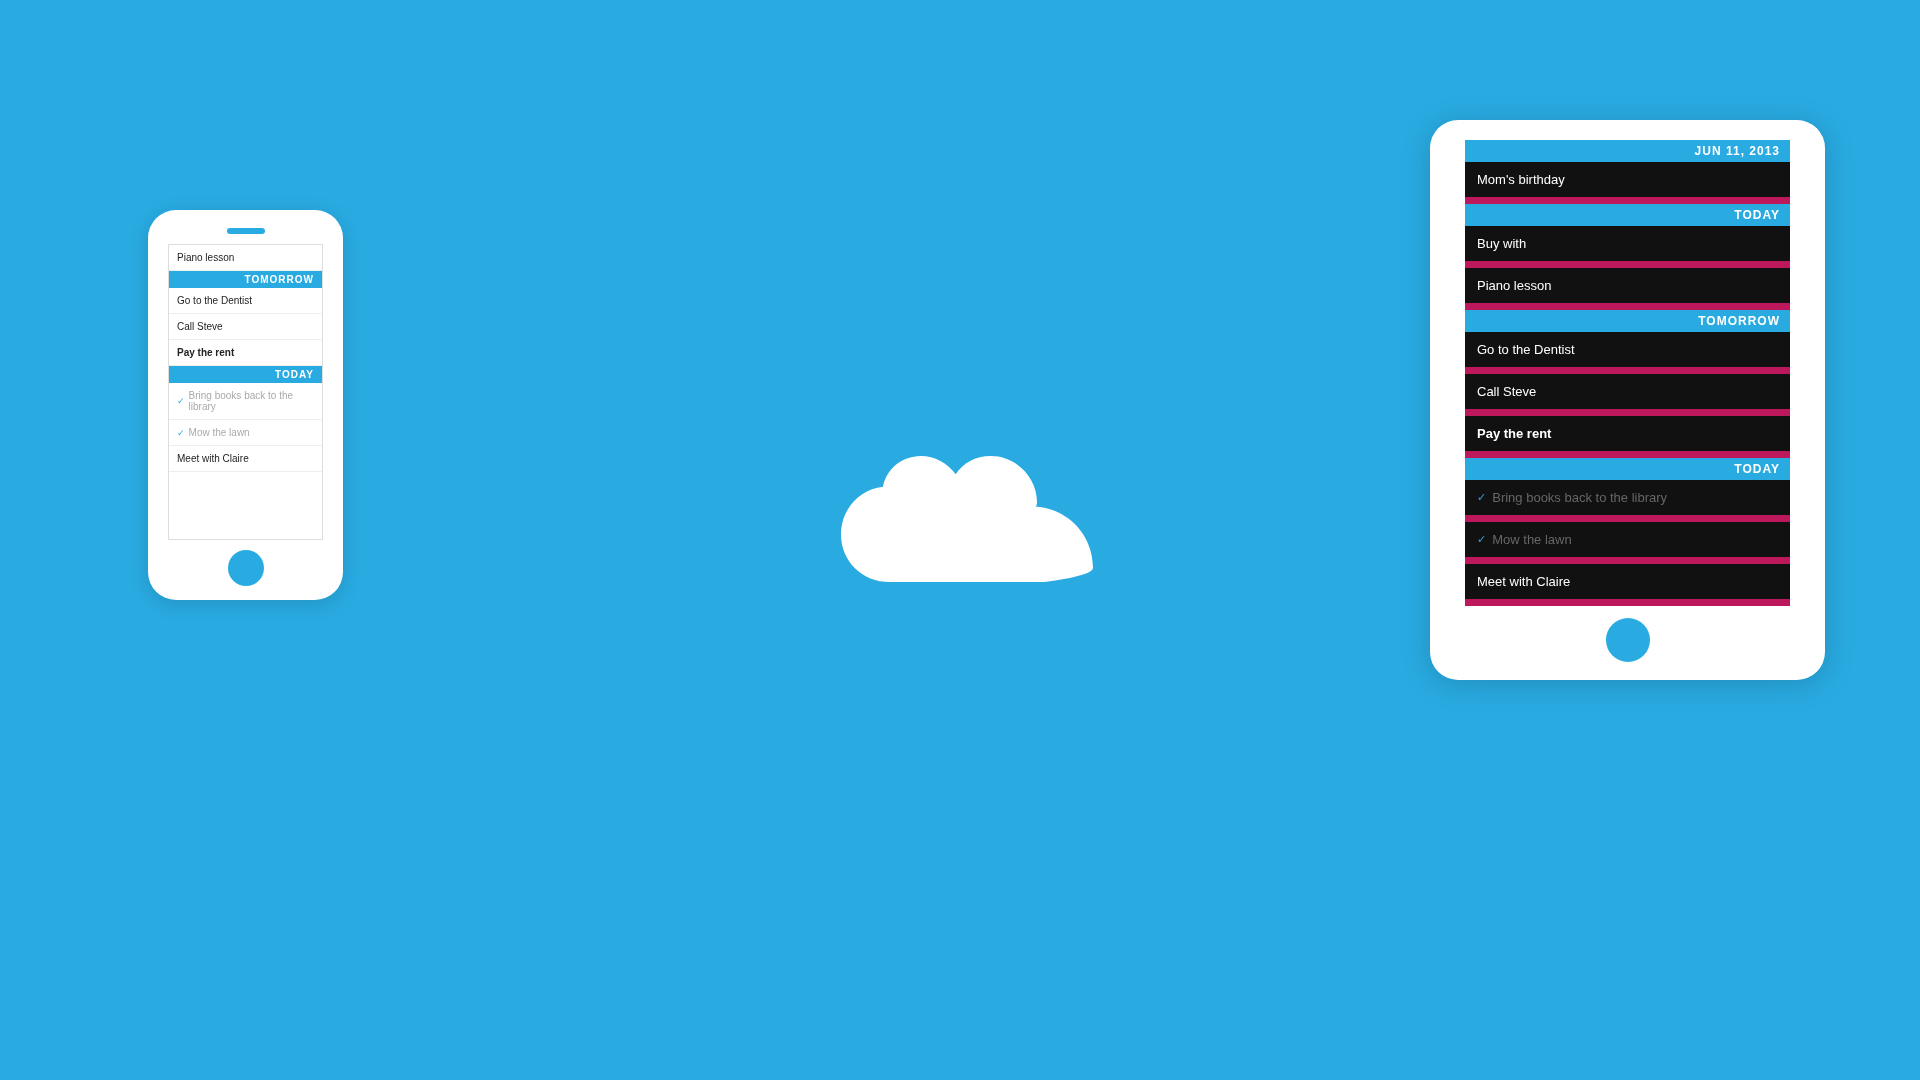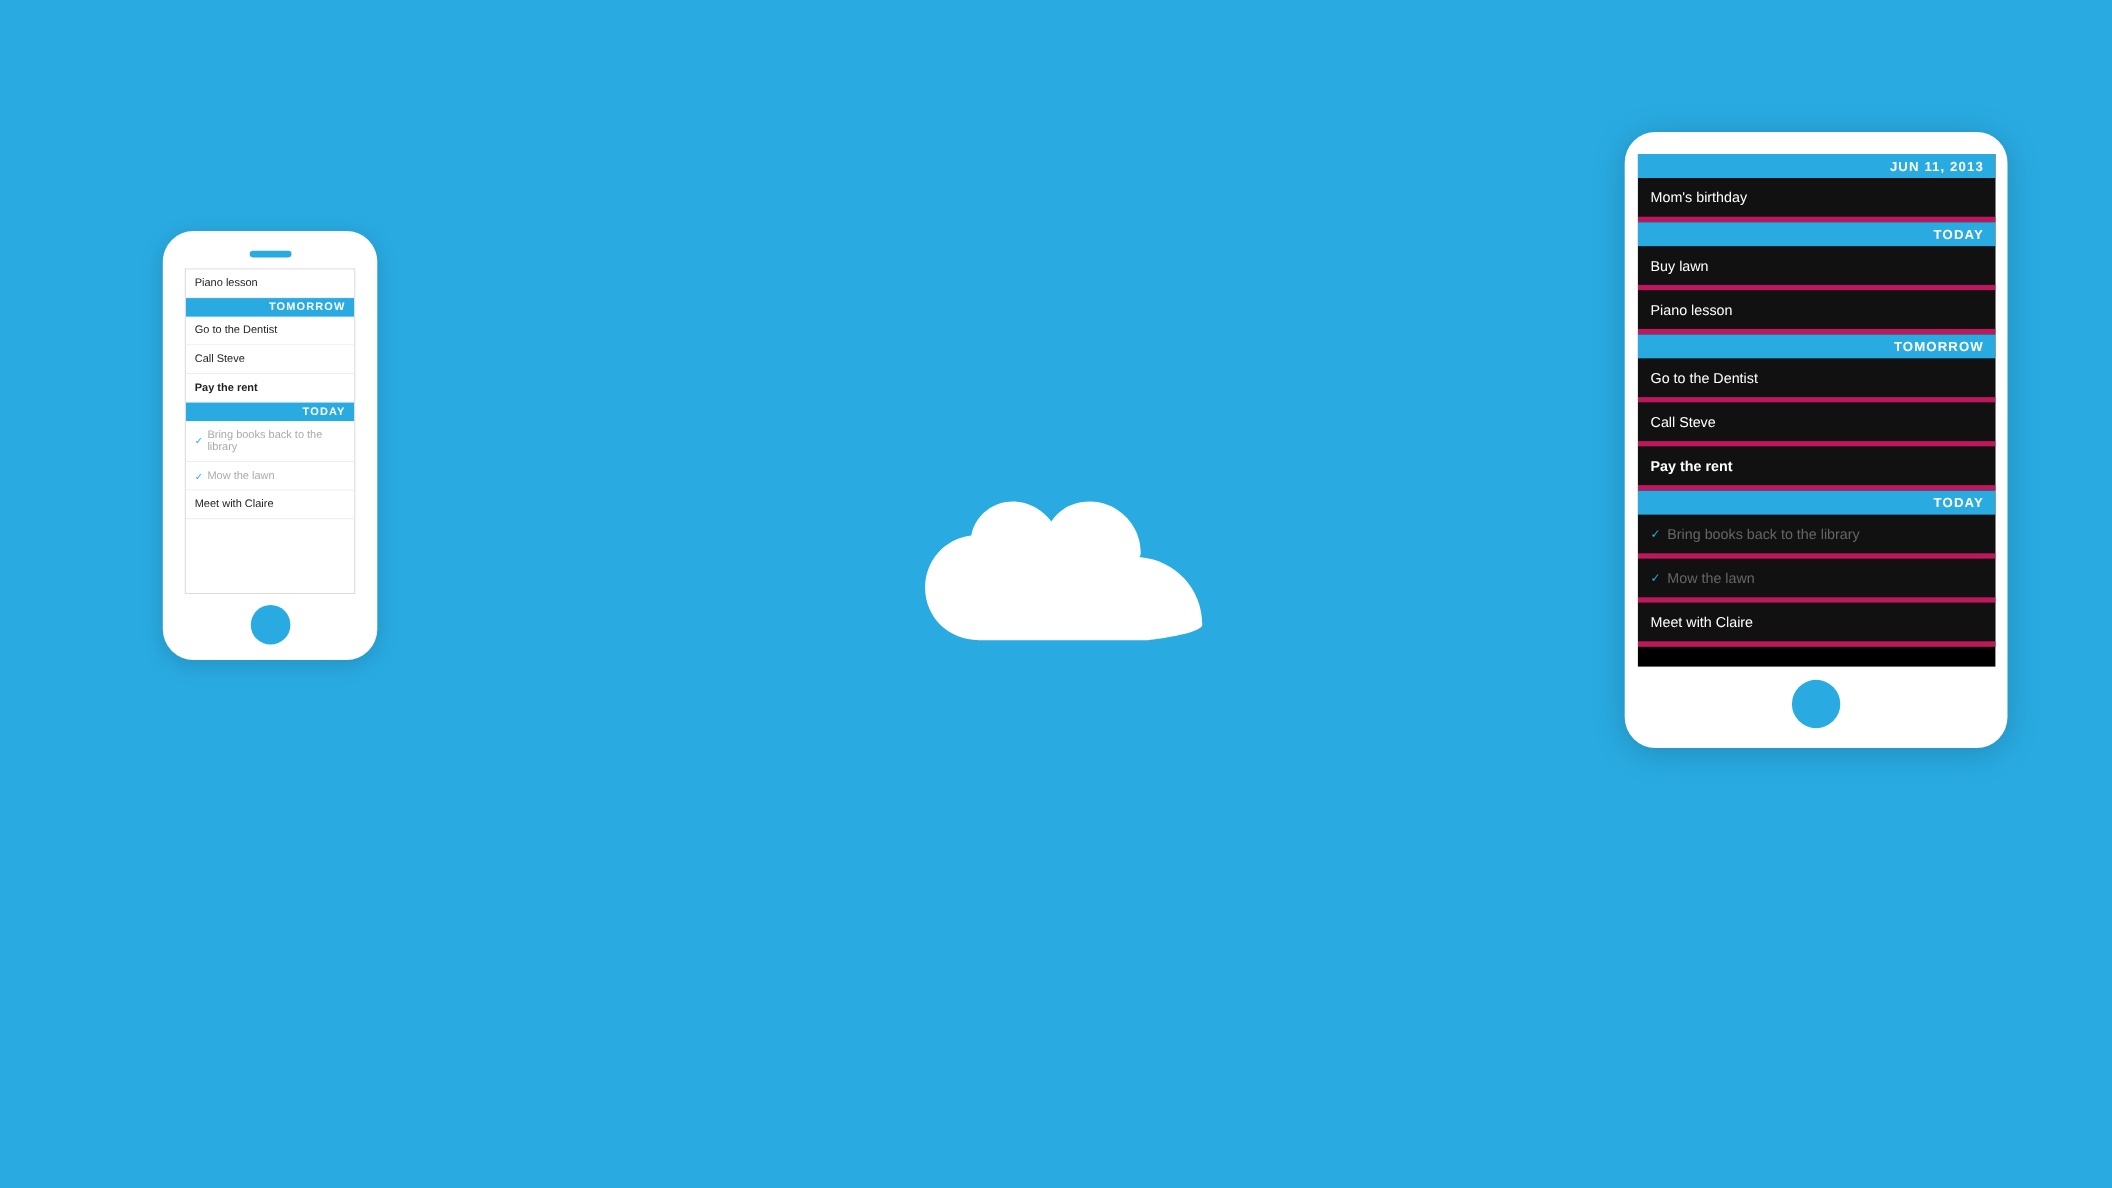--- a/index.html
+++ b/index.html
@@ -73,21 +73,21 @@
       background: #29abe2;
       border-radius: 50%;
       margin-top: 10px;
     }
 
     
     .tablet-device {
       position: absolute;
       right: 95px;
       top: 120px;
-      width: 348px;
+      width: 395px;
       height: 560px;
       background: white;
       border-radius: 28px;
       box-shadow: 0 4px 30px rgba(0,0,0,0.18);
       display: flex;
       flex-direction: column;
       align-items: center;
       padding: 20px 0 18px 0;
     }
 
@@ -151,21 +151,21 @@
       font-weight: 600;
       letter-spacing: 1px;
       padding: 4px 10px;
       text-align: right;
     }
 
     .tablet-list-item {
       padding: 10px 12px;
       font-size: 13px;
       color: white;
-      border-bottom: 5px solid #be185d;
+      border-bottom: 7px solid #be185d;
       background: #111;
       display: flex;
       align-items: center;
     }
 
     .tablet-list-item.checked {
       color: #666;
     }
 
     .tablet-list-item.bold {
@@ -222,21 +222,21 @@
 </div>
 
 <div class="tablet-device">
   <div class="tablet-screen" id="tablet-screen">
       <div class="tablet-section-header">JUN 11, 2013</div>
       <div class="tablet-list-item">
         <span>Mom's birthday</span>
       </div>
       <div class="tablet-section-header">TODAY</div>
       <div class="tablet-list-item">
-        <span>Buy lawn</span>
+        <span>Buy with</span>
       </div>
       <div class="tablet-list-item">
         <span>Piano lesson</span>
       </div>
       <div class="tablet-section-header">TOMORROW</div>
       <div class="tablet-list-item">
         <span>Go to the Dentist</span>
       </div>
       <div class="tablet-list-item">
         <span>Call Steve</span>

